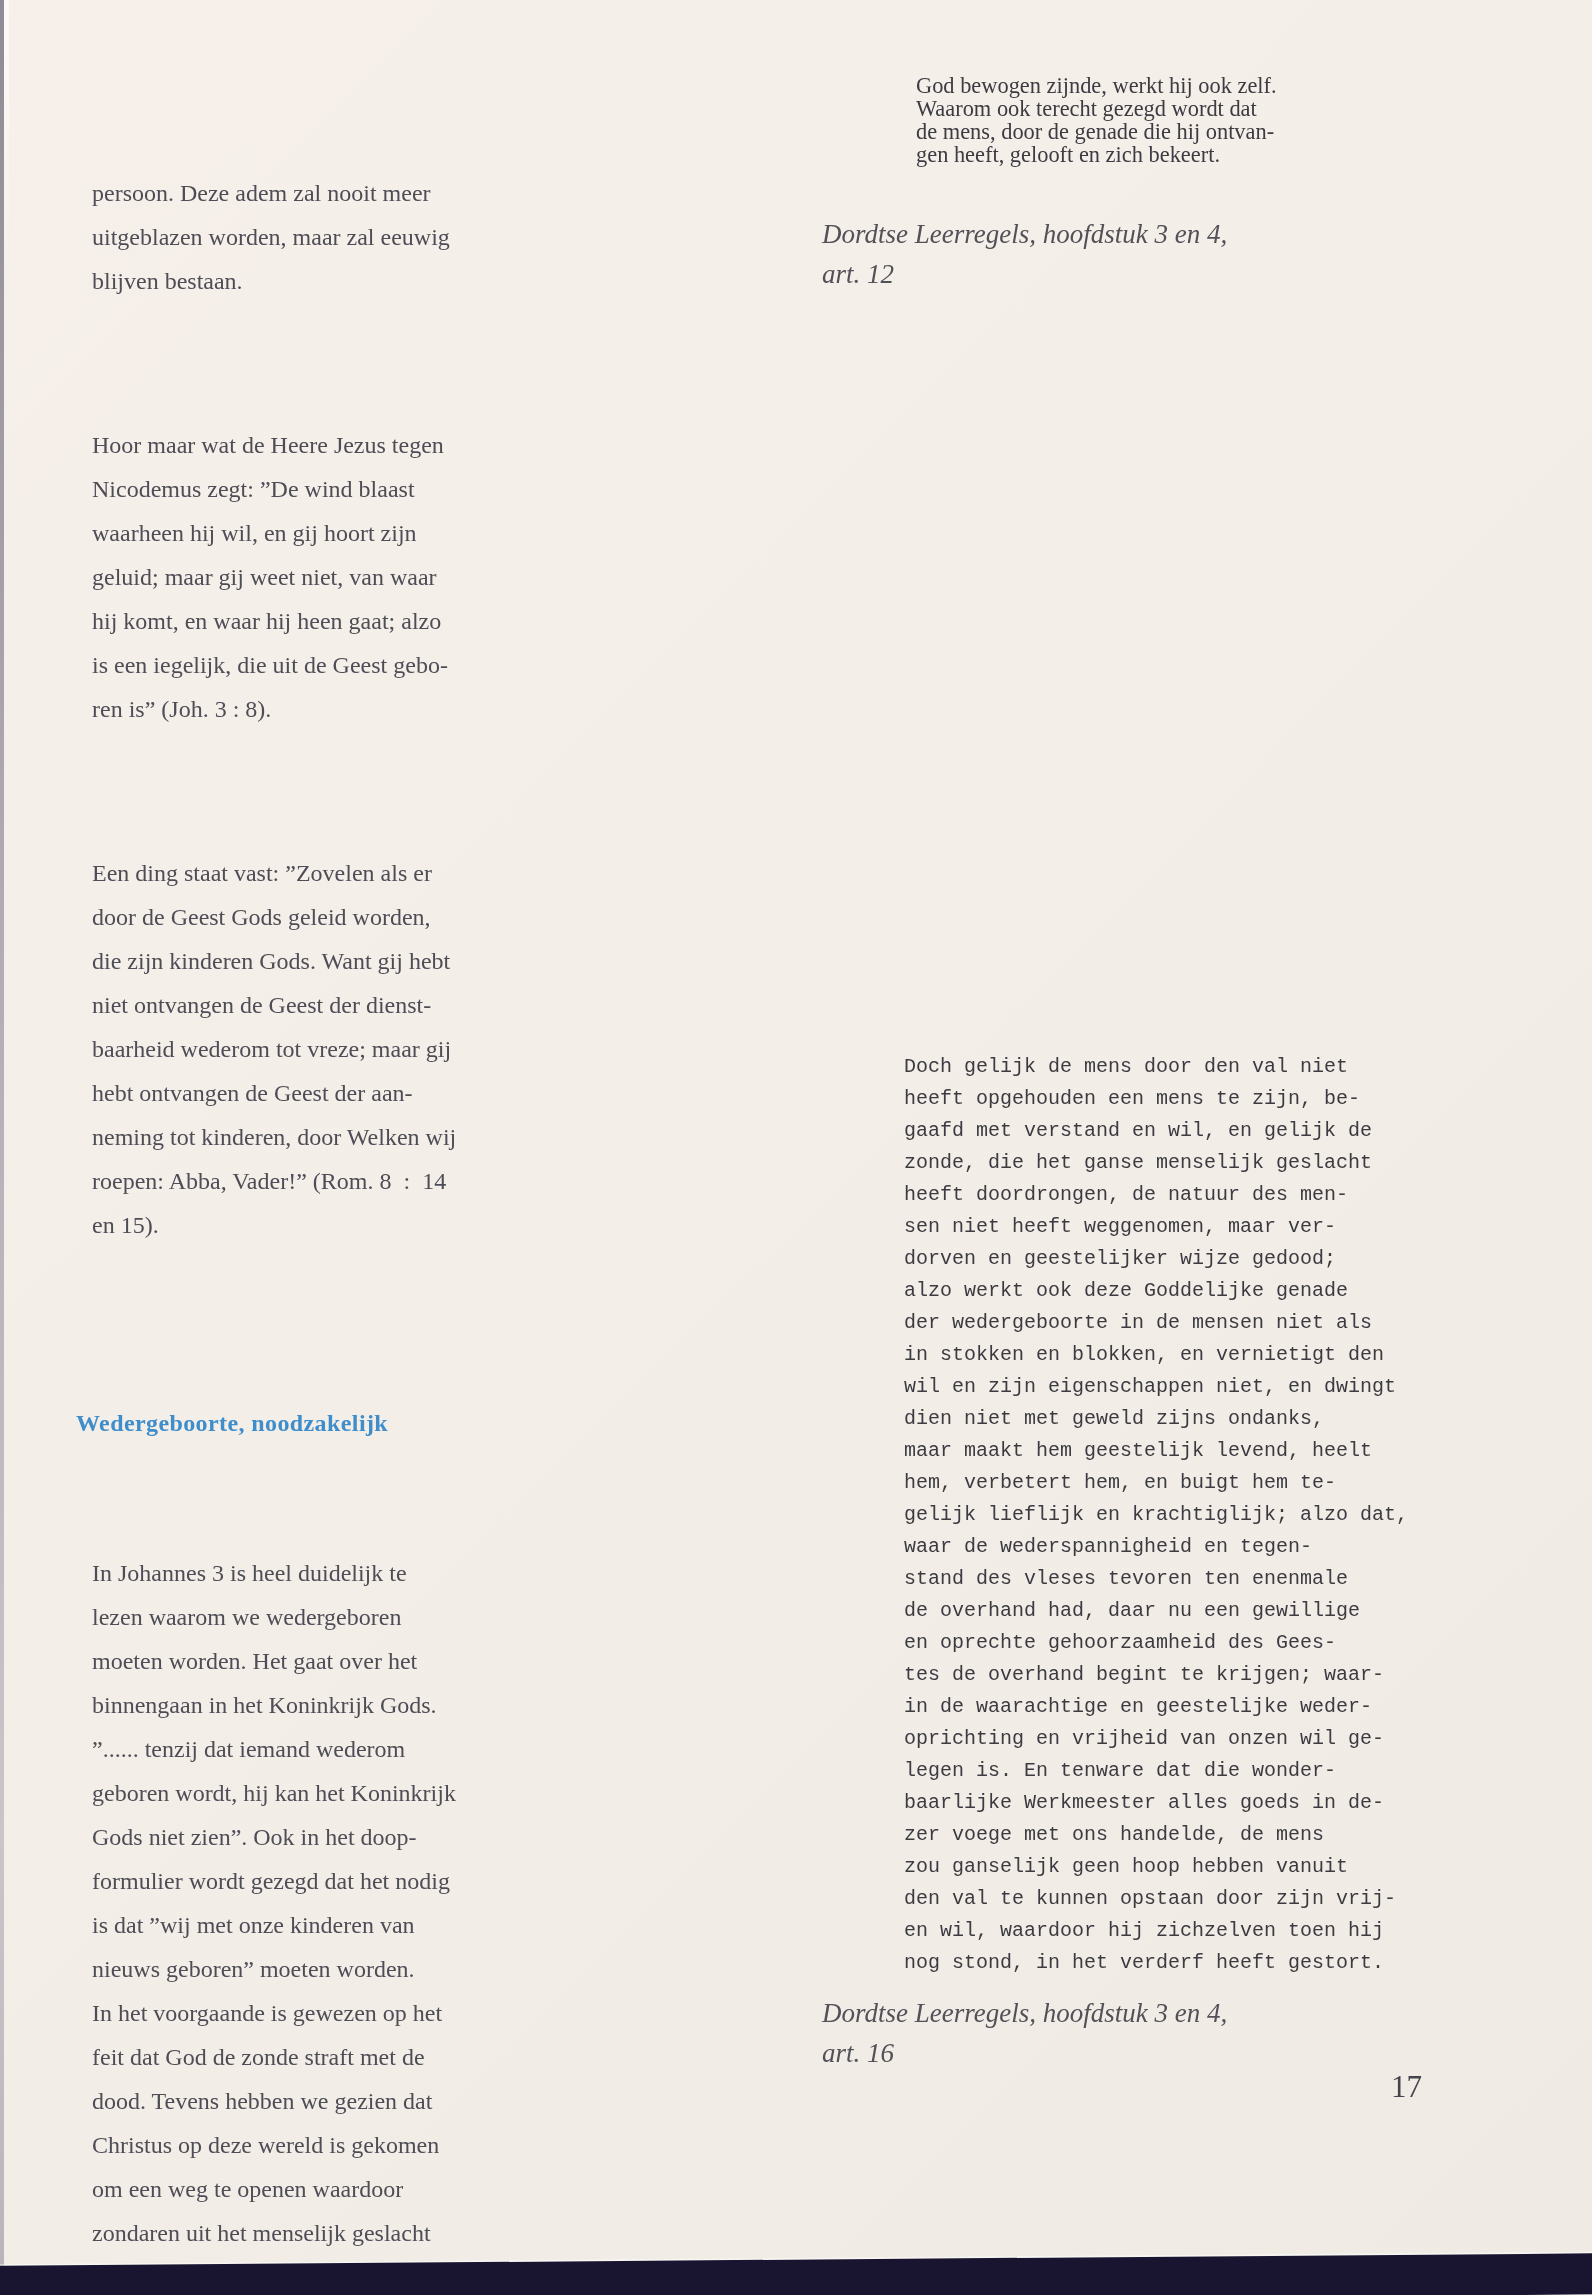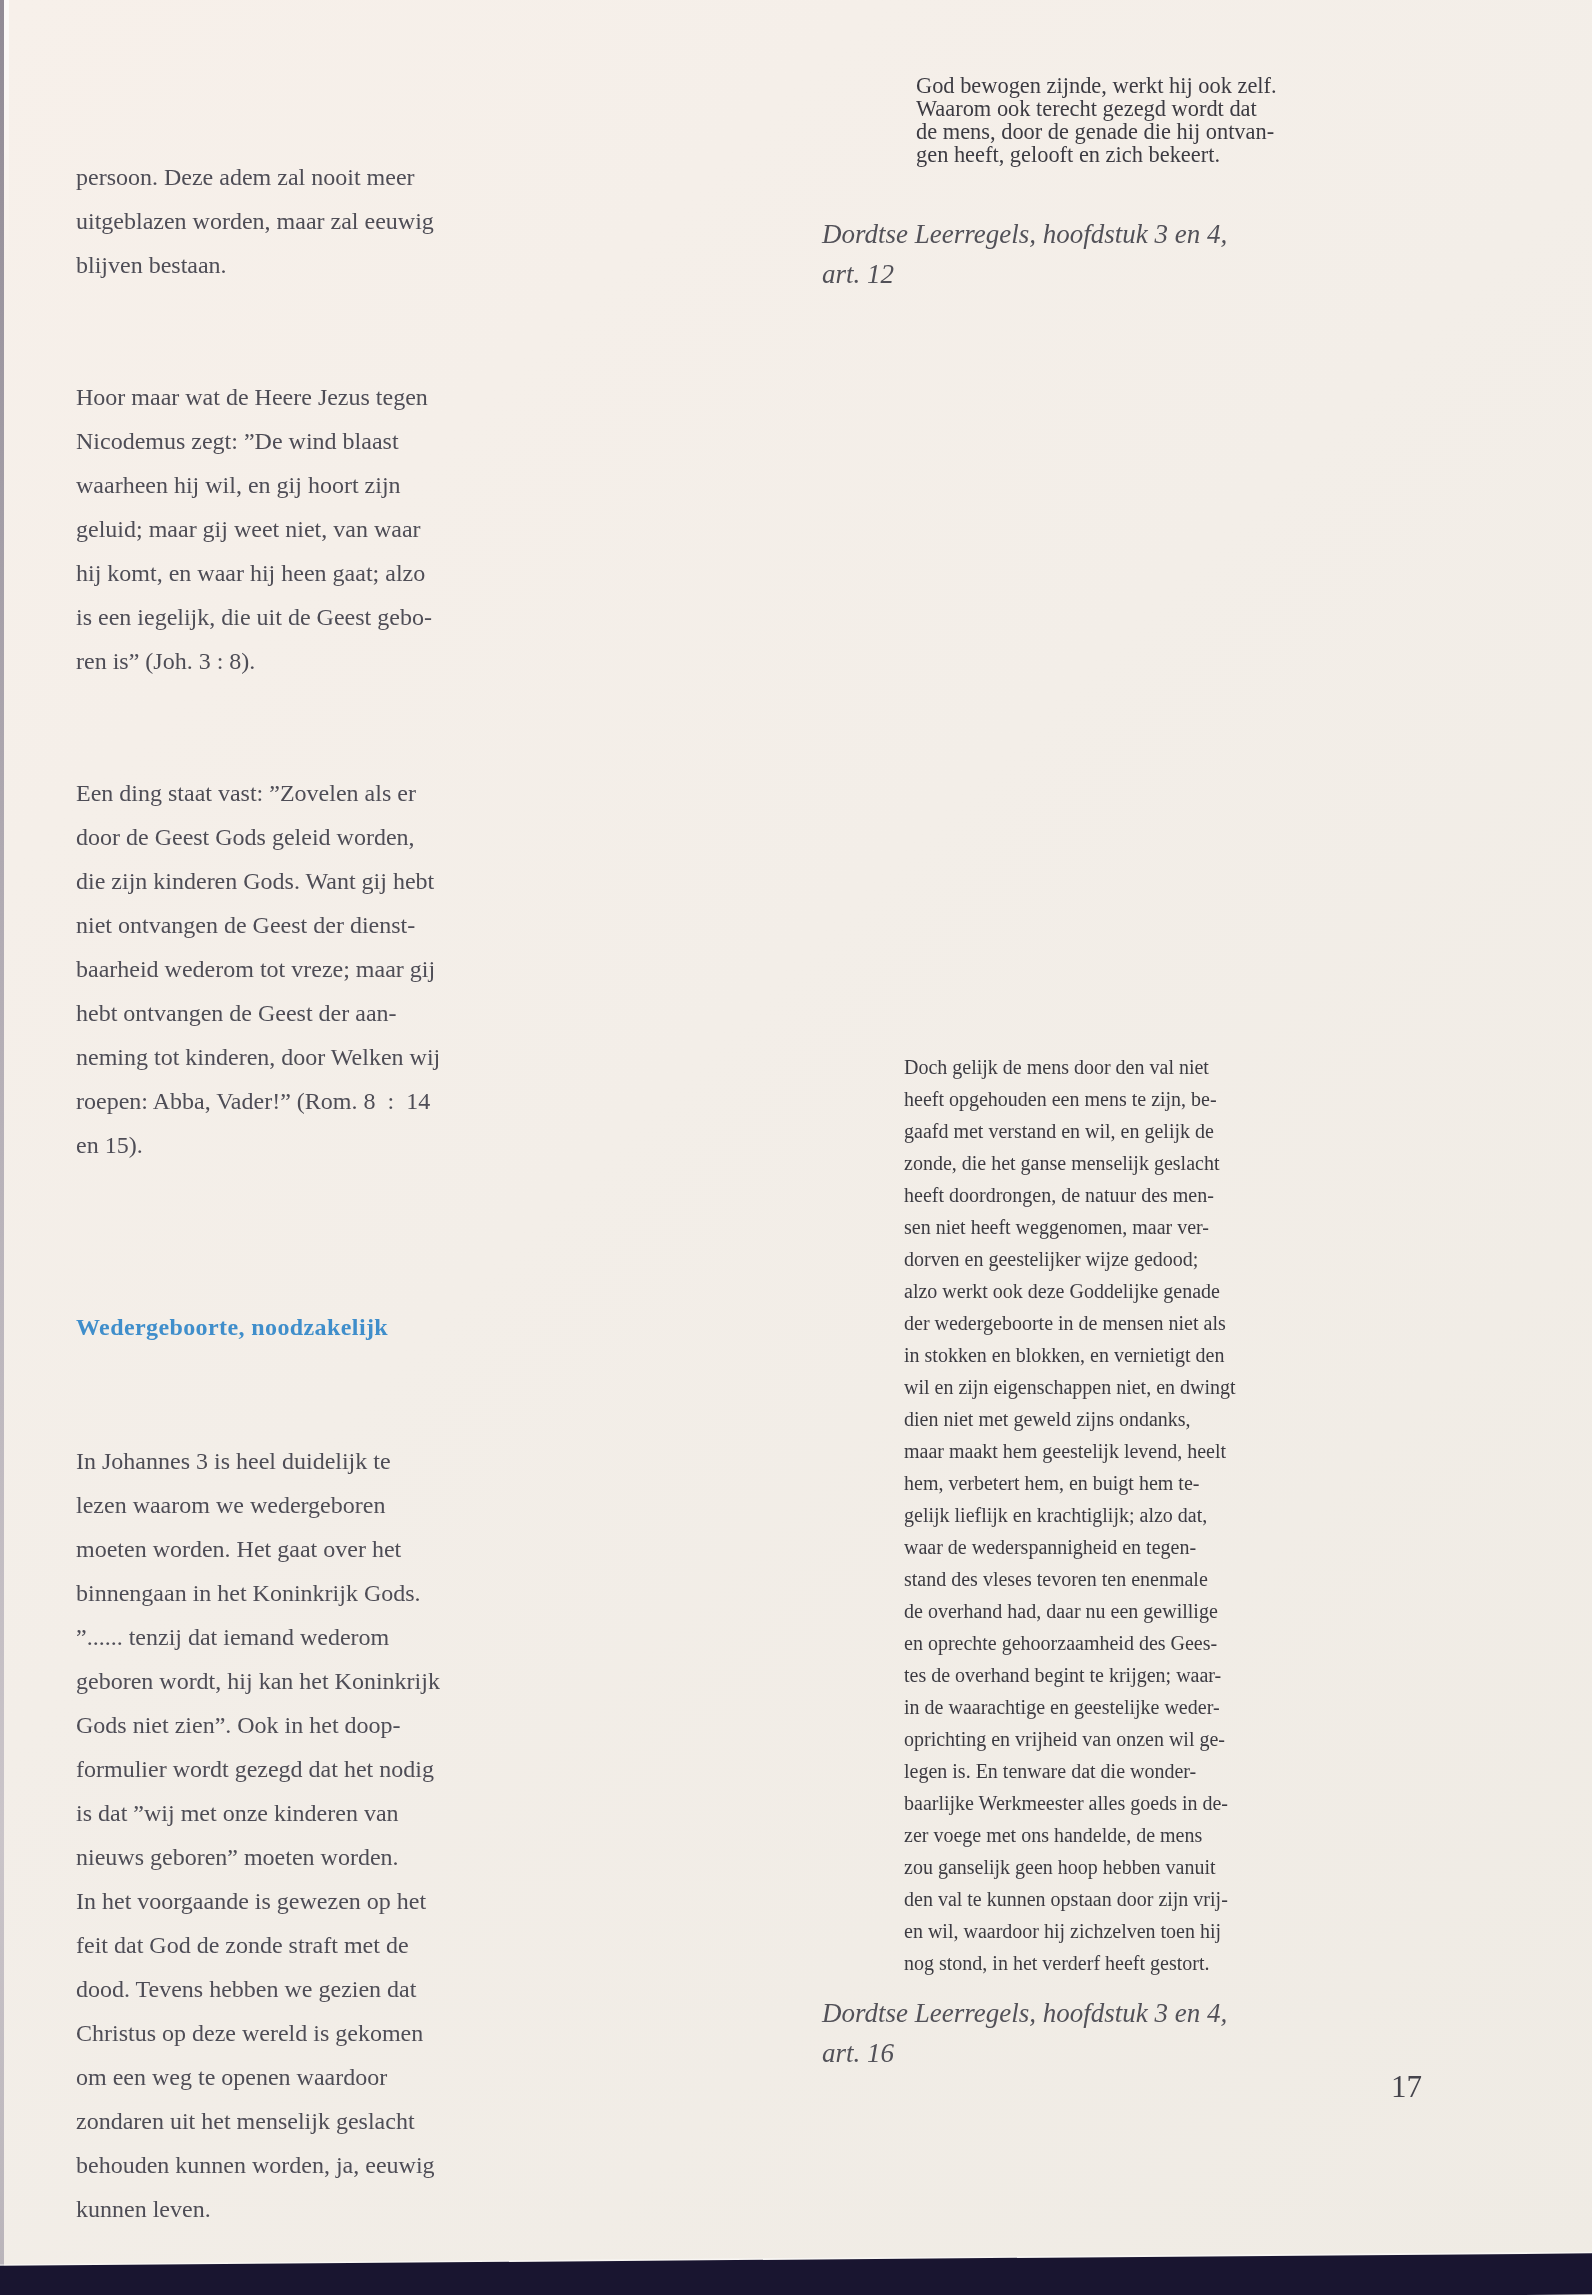--- a/index.html
+++ b/index.html
@@ -42,21 +42,21 @@
   }
   .col-left {
     position: absolute;
     left: 76px; top: 67px;
     width: 466px;
     color: #4e4d56;
     font-size: 24px;
     line-height: 44px;
     white-space: pre;
   }
-  .col-left p { margin: 0; }
+  .col-left p { margin: 16px; }
   h2.section-heading {
     margin: 50px 0 1.7px 0;
     font-size: 24px;
     line-height: 44px;
     font-weight: bold;
     color: #3f8ecb;
     letter-spacing: 0.4px;
     white-space: pre;
   }
   .quote-1 {
@@ -79,20 +79,21 @@
     white-space: pre;
   }
   .quote-2 {
     position: absolute;
     left: 904px; top: 1051px;
     width: 397px;
     color: #3c3b42;
     font-size: 20px;
     line-height: 32px;
     white-space: pre;
+    font-family: Liberation Mono, monospace;
   }
   .caption-2 {
     position: absolute;
     left: 822px; top: 1993px;
     width: 535px;
     color: #525158;
     font-style: italic;
     font-size: 27px;
     line-height: 40px;
     white-space: pre;

